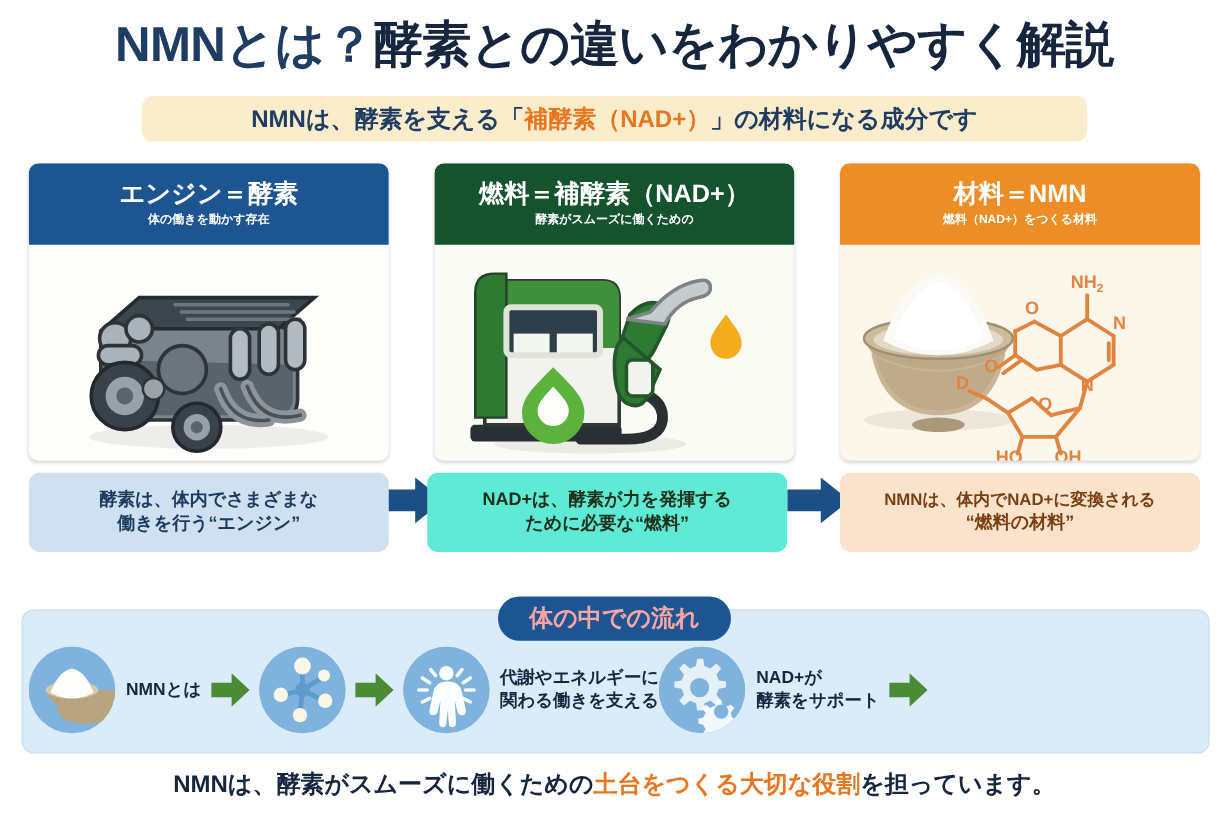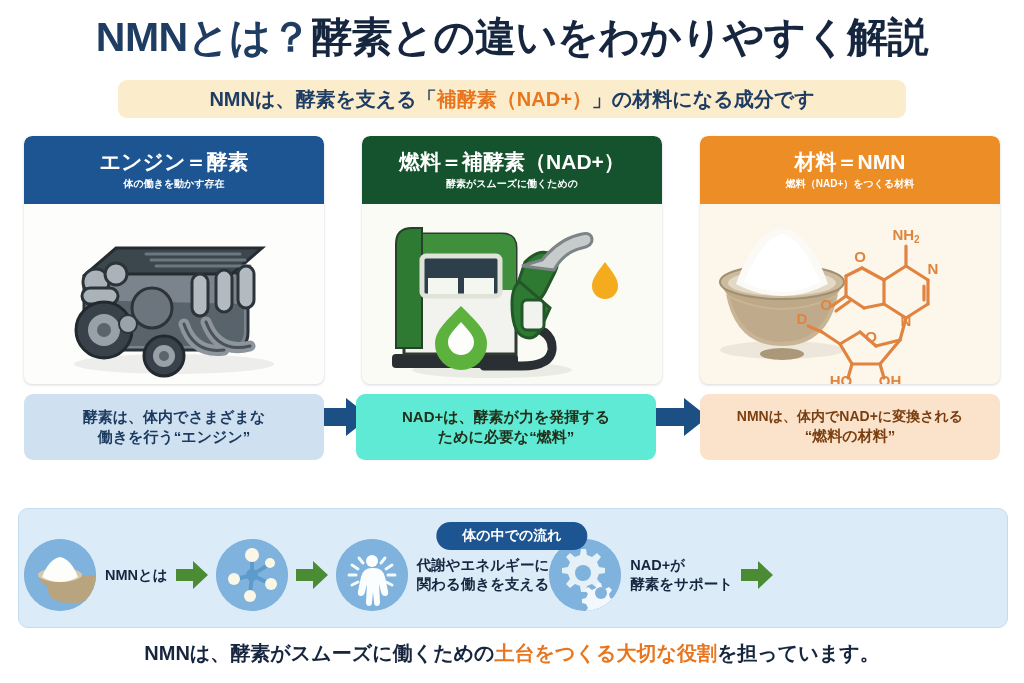--- a/index.html
+++ b/index.html
@@ -77,23 +77,23 @@
   .bigarrow{position:absolute;top:262px;width:52px;height:38px;}
   .bigarrow.a1{left:318px;}
   .bigarrow.a2{left:656px;}
 
   
   .flow{
     position:absolute;left:18px;top:508px;width:988px;height:118px;
     background:#dbebf8;border:1px solid #c2dcf0;border-radius:10px;
   }
   .flow-badge{
-    position:absolute;left:50%;top:522px;transform:translateX(-50%);
-    background:#1d5592;color:#ffffff;border-radius:18px;
-    padding:5px 26px;font-size:14px;font-weight:bold;white-space:nowrap;
+    position:absolute;left:50%;top:497px;transform:translateX(-50%);
+    background:#1d5592;color:#fca5a5;border-radius:18px;
+    padding:5px 26px;font-size:20px;font-weight:bold;white-space:nowrap;
     z-index:5;
   }
   .steps{
     position:absolute;left:24px;top:536px;width:976px;height:78px;
     display:flex;align-items:center;
   }
   .step{display:flex;align-items:center;}
   .step-icon{
     width:72px;height:72px;border-radius:50%;
     background:#7fb2dd;position:relative;flex:0 0 auto;

